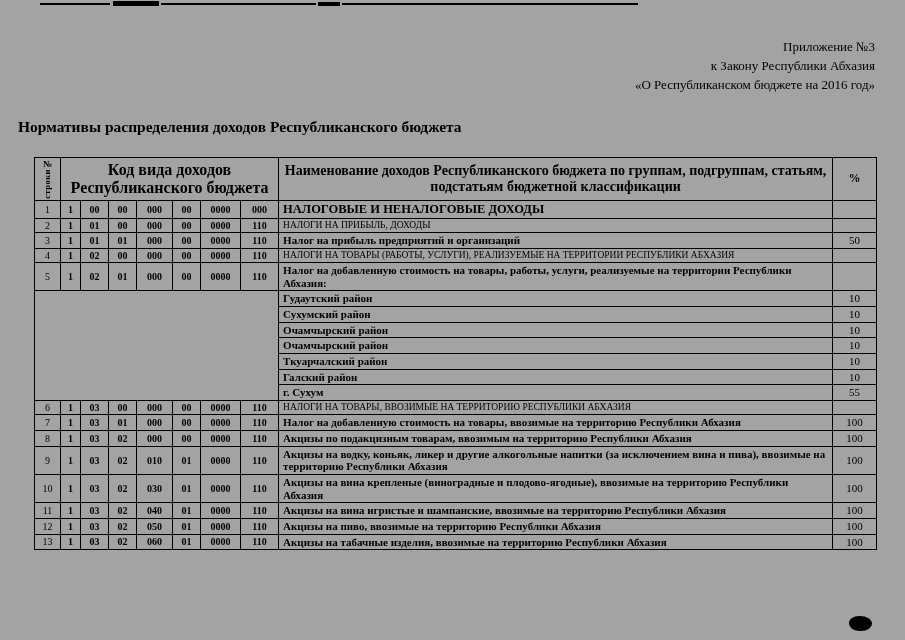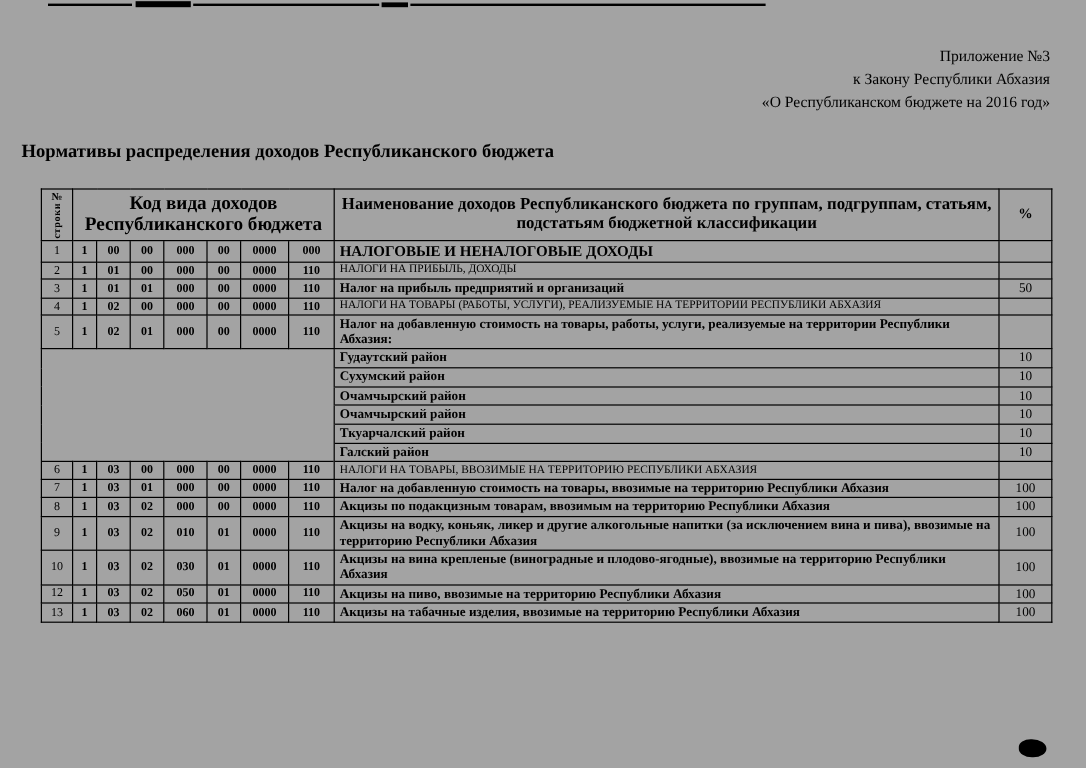--- a/index.html
+++ b/index.html
@@ -199,20 +199,25 @@
         <tr>
           <td class="blank" colspan="8"></td>
           <td class="name district">Ткуарчалский район</td>
           <td class="pct">10</td>
         </tr>
         <tr>
           <td class="blank" colspan="8"></td>
           <td class="name district">Галский район</td>
           <td class="pct">10</td>
         </tr>
+        <tr>
+          <td class="blank" colspan="8"></td>
+          <td class="name district">г. Сухум</td>
+          <td class="pct">55</td>
+        </tr>
         <tr class="r-caps">
           <td class="rowno">6</td>
           <td class="code">1</td>
           <td class="code">03</td>
           <td class="code">00</td>
           <td class="code">000</td>
           <td class="code">00</td>
           <td class="code">0000</td>
           <td class="code">110</td>
           <td class="name">НАЛОГИ НА ТОВАРЫ, ВВОЗИМЫЕ НА ТЕРРИТОРИЮ РЕСПУБЛИКИ АБХАЗИЯ</td>
@@ -260,20 +265,32 @@
           <td class="code">03</td>
           <td class="code">02</td>
           <td class="code">030</td>
           <td class="code">01</td>
           <td class="code">0000</td>
           <td class="code">110</td>
           <td class="name">Акцизы на вина крепленые (виноградные и плодово-ягодные), ввозимые на территорию Республики Абхазия</td>
           <td class="pct">100</td>
         </tr>
         <tr class="r-normal">
+          <td class="rowno">11</td>
+          <td class="code">1</td>
+          <td class="code">03</td>
+          <td class="code">02</td>
+          <td class="code">040</td>
+          <td class="code">01</td>
+          <td class="code">0000</td>
+          <td class="code">110</td>
+          <td class="name">Акцизы на вина игристые и шампанские, ввозимые на территорию Республики Абхазия</td>
+          <td class="pct">100</td>
+        </tr>
+        <tr class="r-normal">
           <td class="rowno">12</td>
           <td class="code">1</td>
           <td class="code">03</td>
           <td class="code">02</td>
           <td class="code">050</td>
           <td class="code">01</td>
           <td class="code">0000</td>
           <td class="code">110</td>
           <td class="name">Акцизы на пиво, ввозимые на территорию Республики Абхазия</td>
           <td class="pct">100</td>

